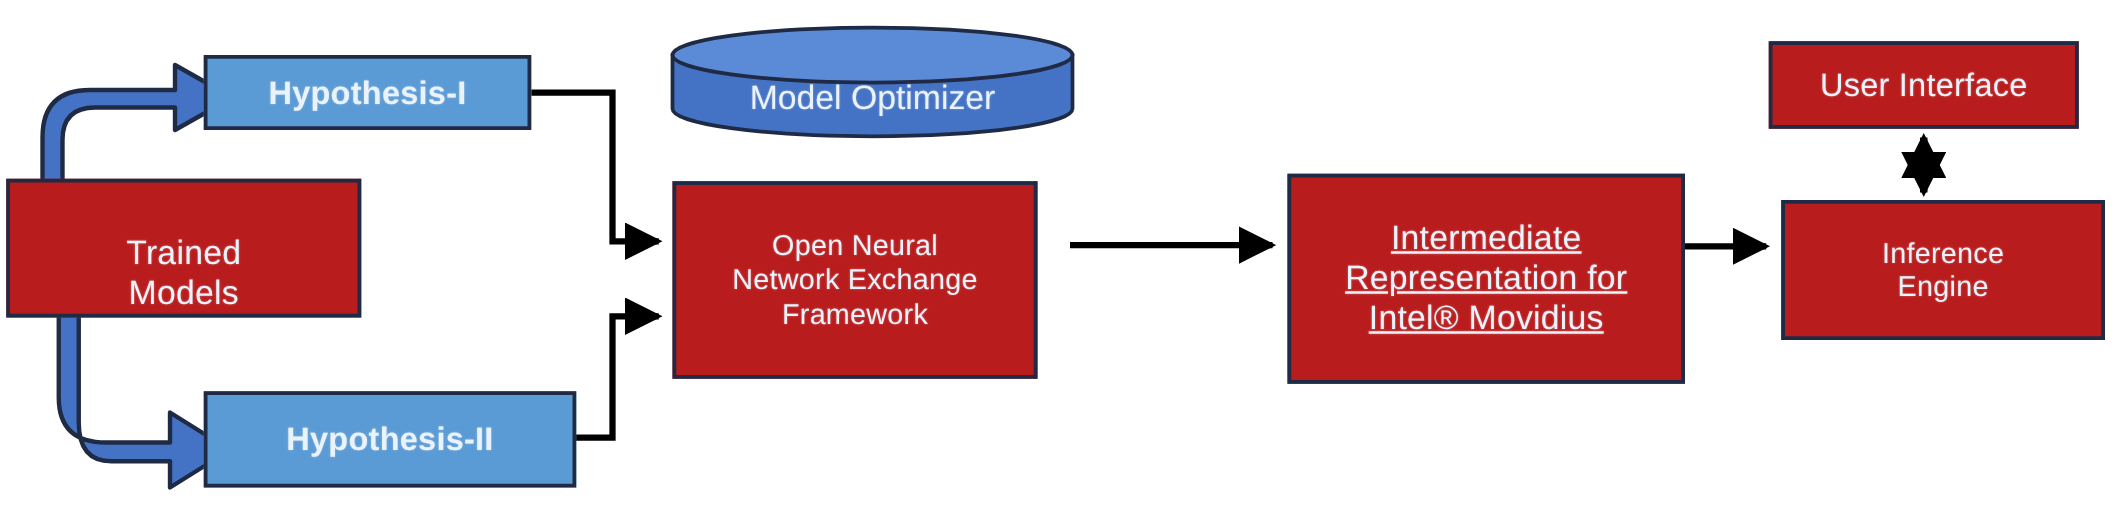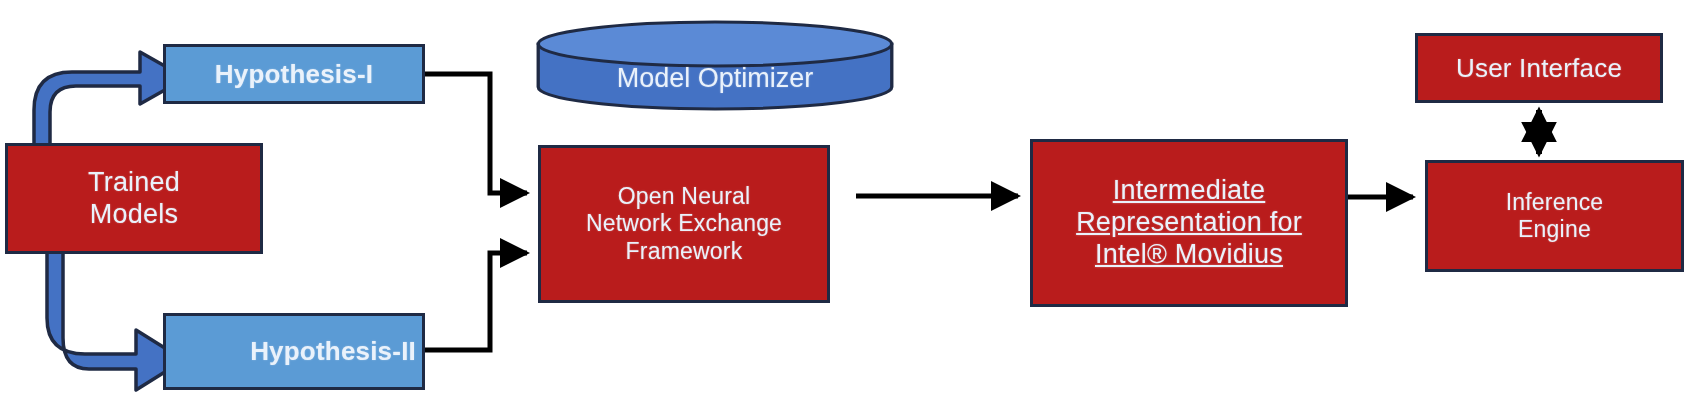--- a/index.html
+++ b/index.html
@@ -35,36 +35,35 @@
   .fill-light { background: #5B9BD5; }
 
   .node-label {
     display: block;
     padding: 0 6px;
     white-space: pre-line;
   }
   .bold { font-weight: bold; }
 
   
-  #n-trained-models { left: 5px;    top: 143px; width: 258px; height: 111px; font-size: 27px; }
+  #n-trained-models { left: 5px;    top: 143px; width: 284px; height: 111px; font-size: 27px; align-items: flex-end; }
   #n-hypothesis-1   { left: 163px;  top: 44px;  width: 262px; height: 60px;  font-size: 26px; }
-  #n-hypothesis-2   { left: 163px;  top: 313px; width: 262px; height: 77px;  font-size: 26px; justify-content: flex-end; }
+  #n-hypothesis-2   { left: 163px;  top: 313px; width: 298px; height: 77px;  font-size: 26px; }
   #n-onnx           { left: 538px;  top: 145px; width: 292px; height: 158px; font-size: 23px; }
   #n-ir             { left: 1030px; top: 139px; width: 318px; height: 168px; font-size: 27px; text-decoration: underline; }
   #n-user-interface { left: 1415px; top: 33px;  width: 248px; height: 70px;  font-size: 26px; }
   #n-inference      { left: 1425px; top: 160px; width: 259px; height: 112px; font-size: 23px; }
 
   
   #n-model-optimizer {
     position: absolute;
     left: 536px;
     top: 20px;
     width: 324px;
     height: 91px;
-    padding-left: 34px;
   }
   #n-model-optimizer .cyl-svg {
     position: absolute;
     left: 0; top: 0;
     width: 100%; height: 100%;
     display: block;
   }
   #n-model-optimizer .cyl-text {
     position: absolute;
     left: 0;

